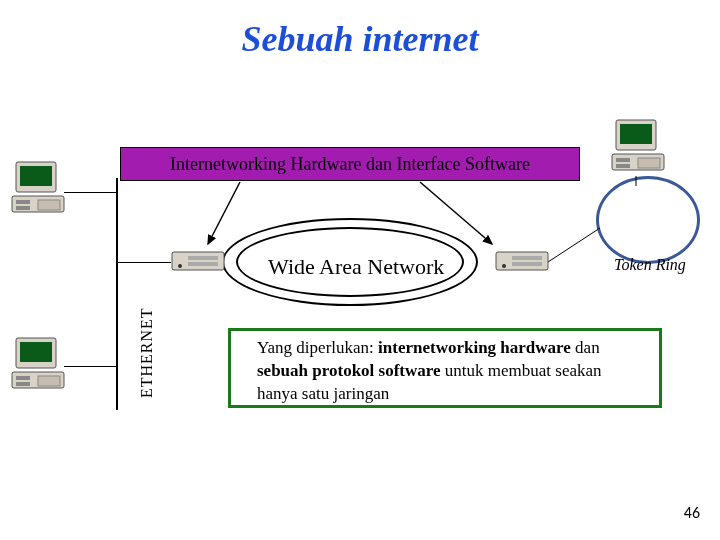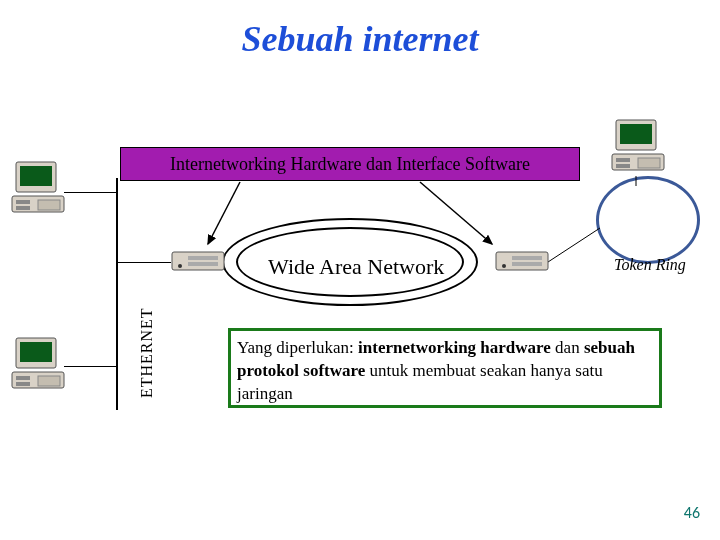--- a/index.html
+++ b/index.html
@@ -107,31 +107,31 @@
     font-style: italic;
   }
   .desc-box {
     position: absolute;
     left: 228px;
     top: 328px;
     width: 434px;
     height: 80px;
     border: 3px solid #1a7a1a;
     background: #fff;
-    padding: 6px 6px;
+    padding: 6px 26px;
     font-size: 17px;
     line-height: 1.35;
     z-index: 5;
   }
   .slide-num {
     position: absolute;
     right: 20px;
     bottom: 18px;
     font-size: 16px;
-    color: #0f766e;
+    color: #000000;
     font-family: Calibri, Arial, sans-serif;
   }
 </style>
 </head>
 <body>
 
 <h1 class="title">Sebuah internet</h1>
 
 <div class="line ethernet-v"></div>
 <div class="line eth-stub-1"></div>

